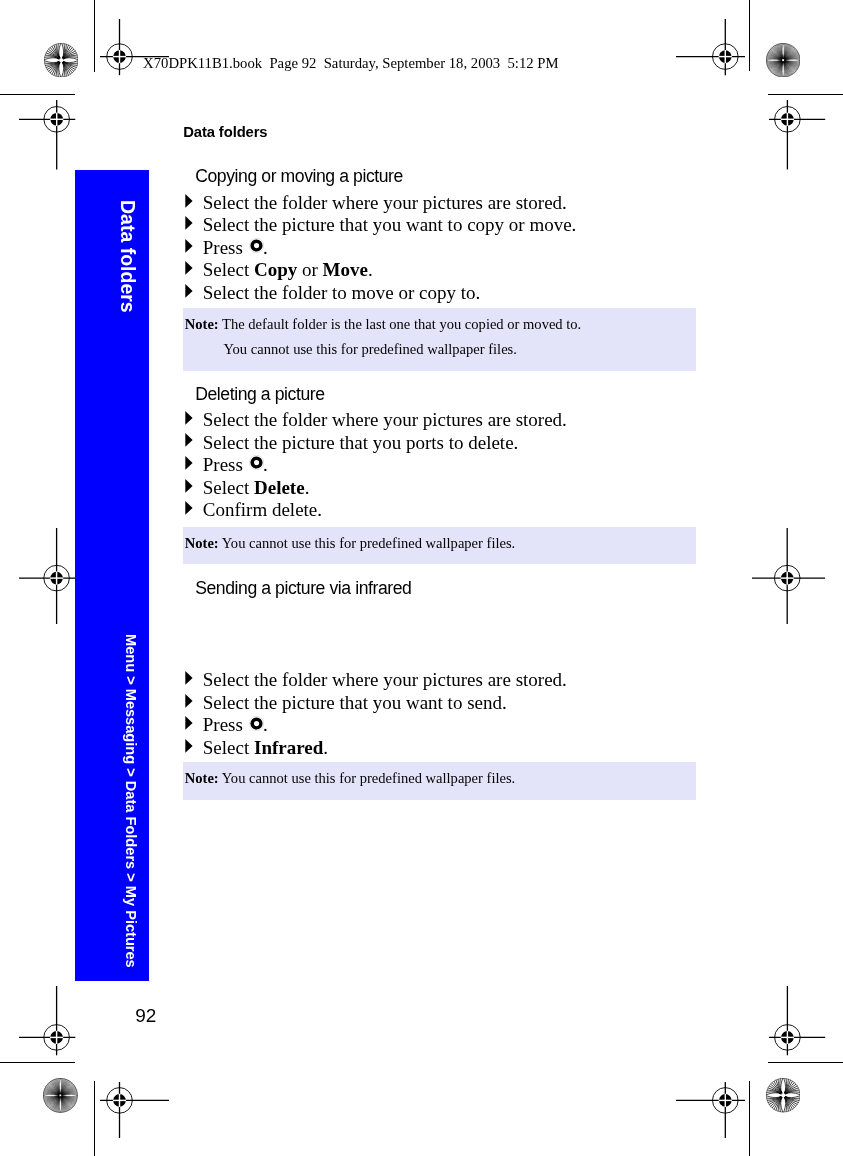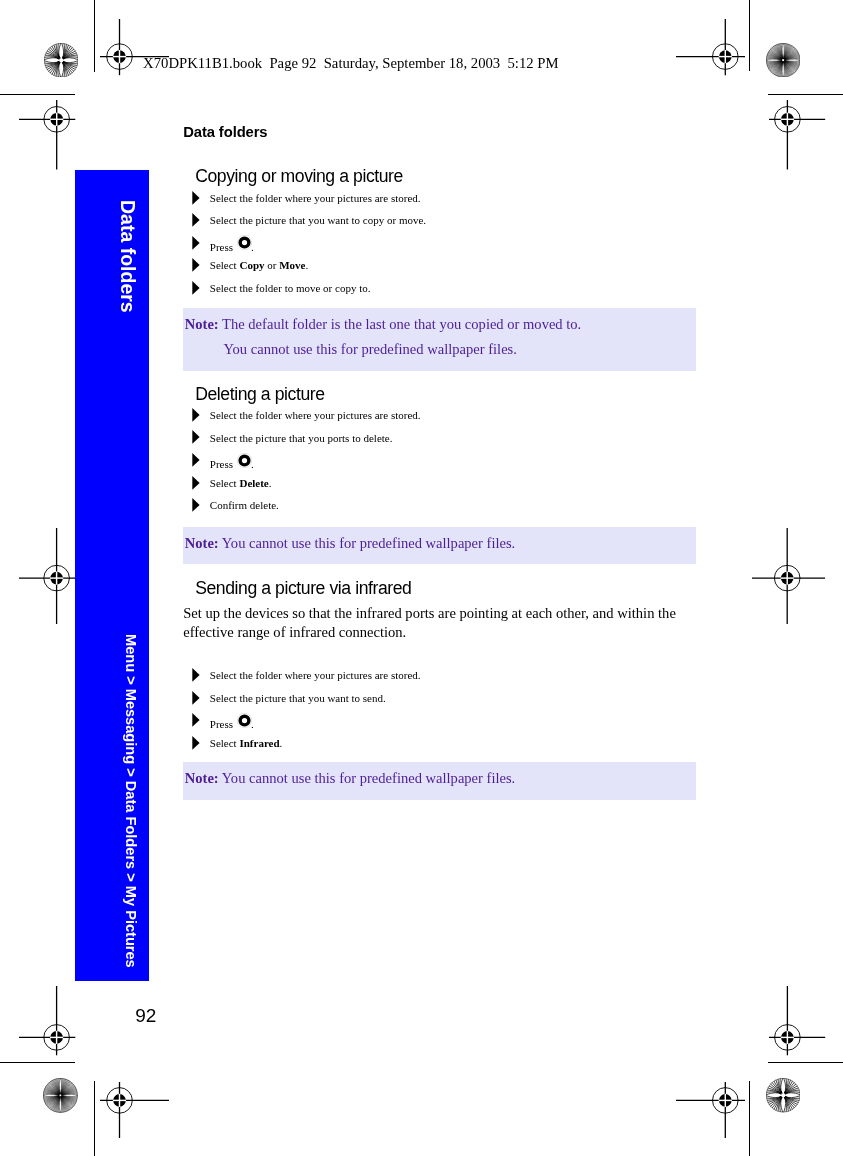--- a/index.html
+++ b/index.html
@@ -22,28 +22,28 @@
   #side-path{font-size:14.6px;left:48px;top:464px;letter-spacing:0px;}
 
   
   #doc{position:absolute;left:0;top:0;width:843px;height:1156px;}
   .h-doc{position:absolute;left:183.2px;font-family:"Liberation Sans",sans-serif;
      font-weight:bold;font-size:14.8px;letter-spacing:-0.1px;color:#000;white-space:nowrap;}
   .h-sec{position:absolute;left:183.2px;font-family:"Liberation Sans",sans-serif;
      font-size:17.6px;letter-spacing:-0.42px;color:#000;white-space:nowrap;margin-left:12px;}
   .para{position:absolute;left:183.2px;width:505px;font-family:"Liberation Serif",serif;
      font-size:14.55px;color:#000;line-height:19.7px;}
-  .bul{position:absolute;left:193px;font-family:"Liberation Serif",serif;font-size:11px;
+  .bul{position:absolute;left:186px;font-family:"Liberation Serif",serif;font-size:19px;
      color:#000;white-space:nowrap;}
   .bul .tri{position:absolute;left:-0.6px;top:-1.1px;width:8px;height:14px;}
   .bul .txt{margin-left:16.8px;}
   .keyicon{display:inline-block;width:15px;height:15px;vertical-align:-0.9px;position:relative;top:-1.5px;margin:0 -0.8px 0 1.0px;}
 
   .note{position:absolute;left:182.9px;width:512.8px;background:#e3e3f9;}
-  .note .nl{position:absolute;font-family:"Liberation Serif",serif;font-size:14.55px;color:#4c1d95;
+  .note .nl{position:absolute;font-family:"Liberation Serif",serif;font-size:14.55px;color:#000000;
      white-space:nowrap;}
   .note b{font-weight:bold;}
 
   #pagenum{position:absolute;left:135.3px;top:1004.6px;font-family:"Liberation Sans",sans-serif;
      font-size:19px;color:#000;}
 </style>
 </head>
 <body>
 
 <div id="printer-marks">
@@ -496,21 +496,20 @@
     <div class="bul" style="top: 476.7px;"><span class="tri"><svg width="8" height="14" viewBox="0 0 8 14">
           <path d="M0.3 0.0 L7.6 6.9 L0.3 13.8 Z" fill="#000"></path>
         </svg></span><span class="txt">Select <b>Delete</b>.</span></div>
     <div class="bul" style="top: 499.3px;"><span class="tri"><svg width="8" height="14" viewBox="0 0 8 14">
           <path d="M0.3 0.0 L7.6 6.9 L0.3 13.8 Z" fill="#000"></path>
         </svg></span><span class="txt">Confirm delete.</span></div>
     <div class="note" style="top: 526.8px; height: 37.6px;">
       <div class="nl" style="left:1.9px;top:8.2px;"><b>Note:</b> You cannot use this for predefined wallpaper files.</div>
     </div>
     <div class="h-sec" style="top: 578px;">Sending a picture via infrared</div>
-    <div class="para" style="top: 603.5px;">Set up the devices so that the infrared ports are pointing at each other, and within the effective range of infrared connection.</div>
     <div class="bul" style="top: 669px;"><span class="tri"><svg width="8" height="14" viewBox="0 0 8 14">
           <path d="M0.3 0.0 L7.6 6.9 L0.3 13.8 Z" fill="#000"></path>
         </svg></span><span class="txt">Select the folder where your pictures are stored.</span></div>
     <div class="bul" style="top: 691.7px;"><span class="tri"><svg width="8" height="14" viewBox="0 0 8 14">
           <path d="M0.3 0.0 L7.6 6.9 L0.3 13.8 Z" fill="#000"></path>
         </svg></span><span class="txt">Select the picture that you want to send.</span></div>
     <div class="bul" style="top: 714.3px;"><span class="tri"><svg width="8" height="14" viewBox="0 0 8 14">
           <path d="M0.3 0.0 L7.6 6.9 L0.3 13.8 Z" fill="#000"></path>
         </svg></span><span class="txt">Press <span class="keyicon"><svg viewBox="0 0 30 30" width="15" height="15">
             <circle cx="15" cy="15" r="14.3" fill="none" stroke="#d0d0d0" stroke-width="1.2"></circle>

